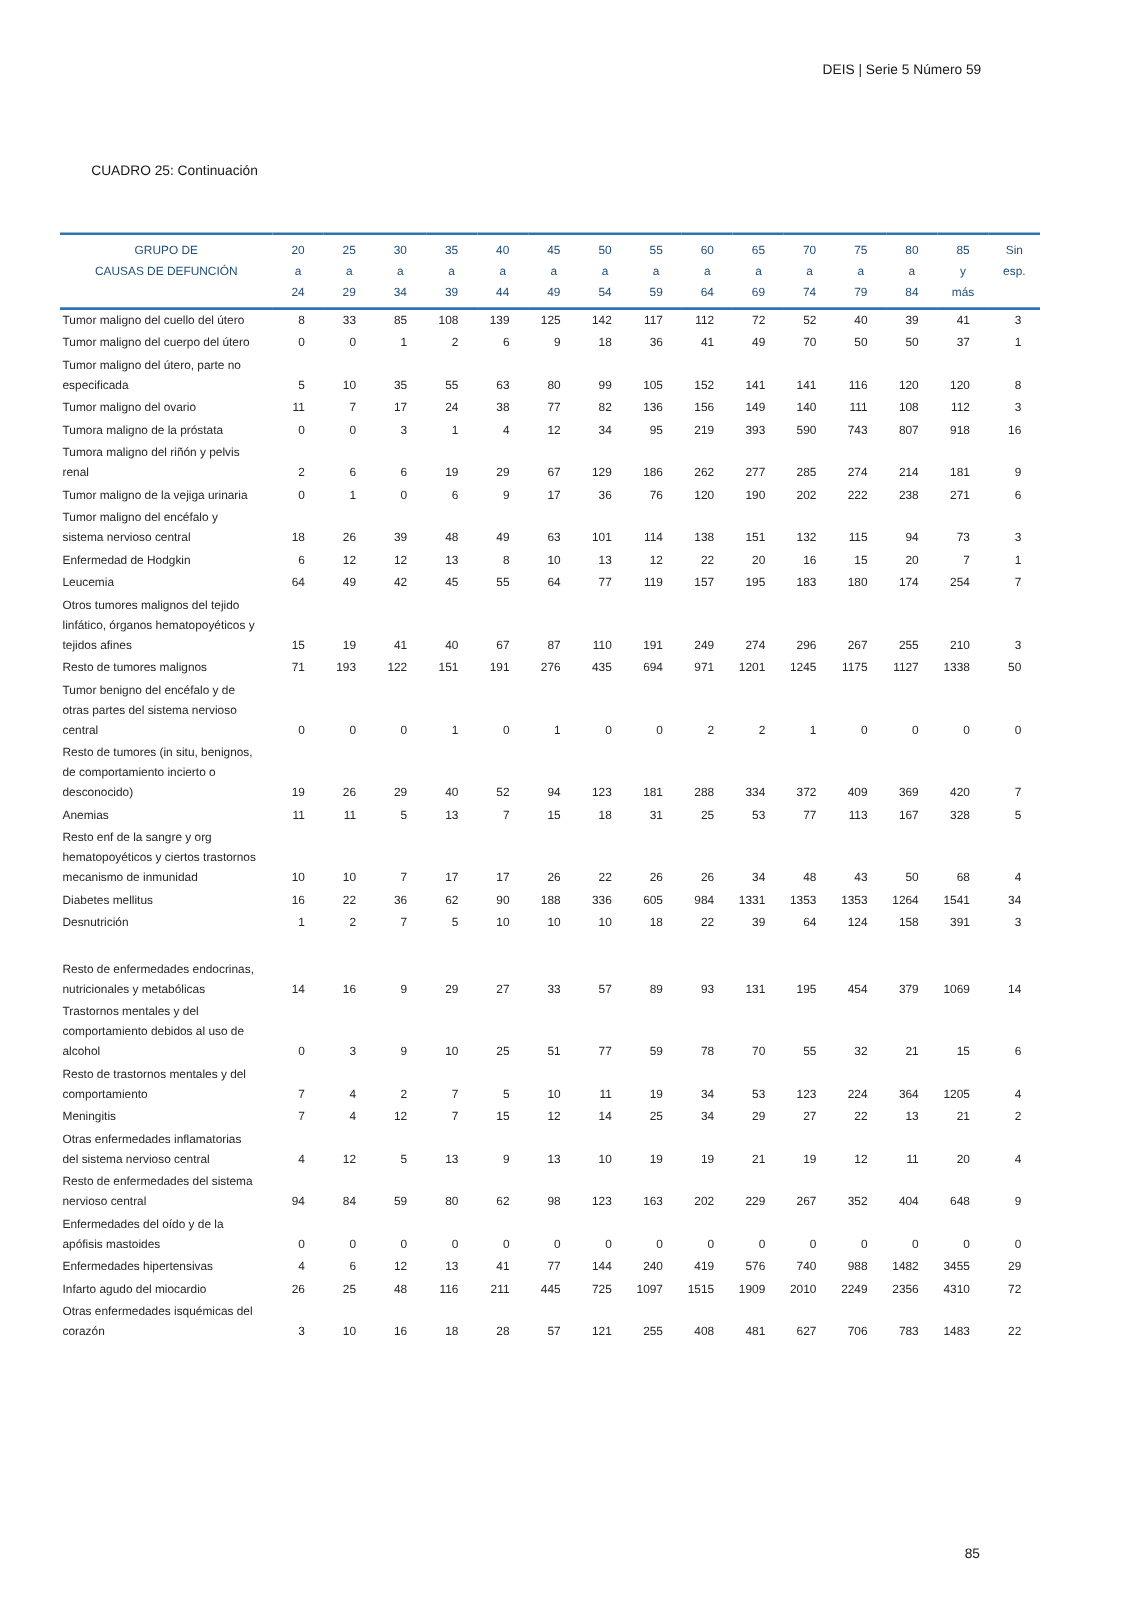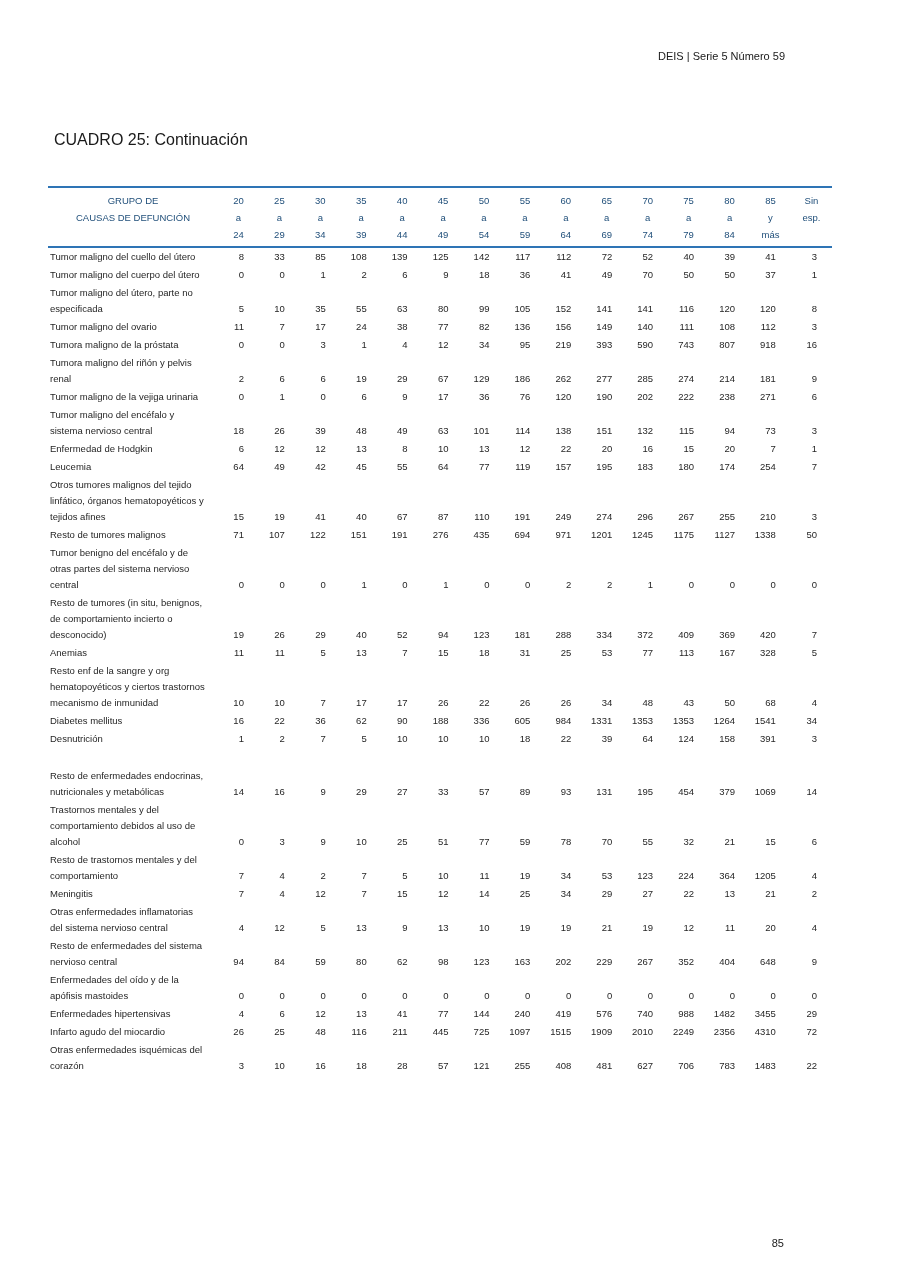--- a/index.html
+++ b/index.html
@@ -6,22 +6,22 @@
   .page {
     width: 841px; height: 1280px; background: #ffffff; position: relative;
     font-family: "Liberation Sans", sans-serif; color: #262626;
     overflow: hidden; box-sizing: border-box;
   }
   .doc-header {
     position: absolute; top: 50px; right: 56px;
     font-size: 11px; color: #1a1a1a;
   }
   .doc-title {
-    position: absolute; top: 131px; left: 54px;
-    font-size: 16px; color: #1a1a1a;
+    position: absolute; top: 131px; left: 73px;
+    font-size: 11px; color: #1a1a1a;
   }
   .table-wrap { position: absolute; top: 186px; left: 48px; width: 784px; }
   table { border-collapse: collapse; width: 100%; table-layout: fixed; }
   thead tr { border-top: 2px solid #2E74B5; border-bottom: 2px solid #2E74B5; }
   thead td {
     color: #1F4E79; font-size: 9.5px; text-align: center;
     vertical-align: top; padding: 4px 0 3px;
   }
   thead td div { line-height: 17px; }
   thead td.group div { line-height: 17px; }
@@ -338,21 +338,21 @@
             <td class="val">274</td>
             <td class="val">296</td>
             <td class="val">267</td>
             <td class="val">255</td>
             <td class="val">210</td>
             <td class="val">3</td>
           </tr>
           <tr>
             <td class="label">Resto de tumores malignos</td>
             <td class="val">71</td>
-            <td class="val">107</td>
+            <td class="val">193</td>
             <td class="val">122</td>
             <td class="val">151</td>
             <td class="val">191</td>
             <td class="val">276</td>
             <td class="val">435</td>
             <td class="val">694</td>
             <td class="val">971</td>
             <td class="val">1201</td>
             <td class="val">1245</td>
             <td class="val">1175</td>

